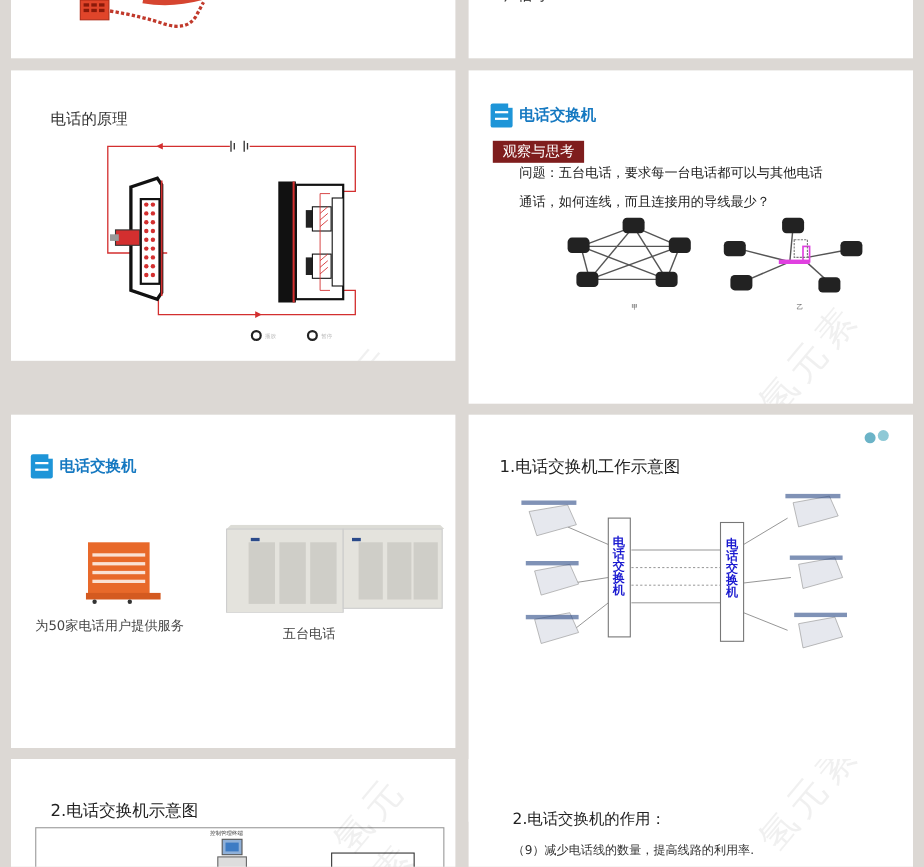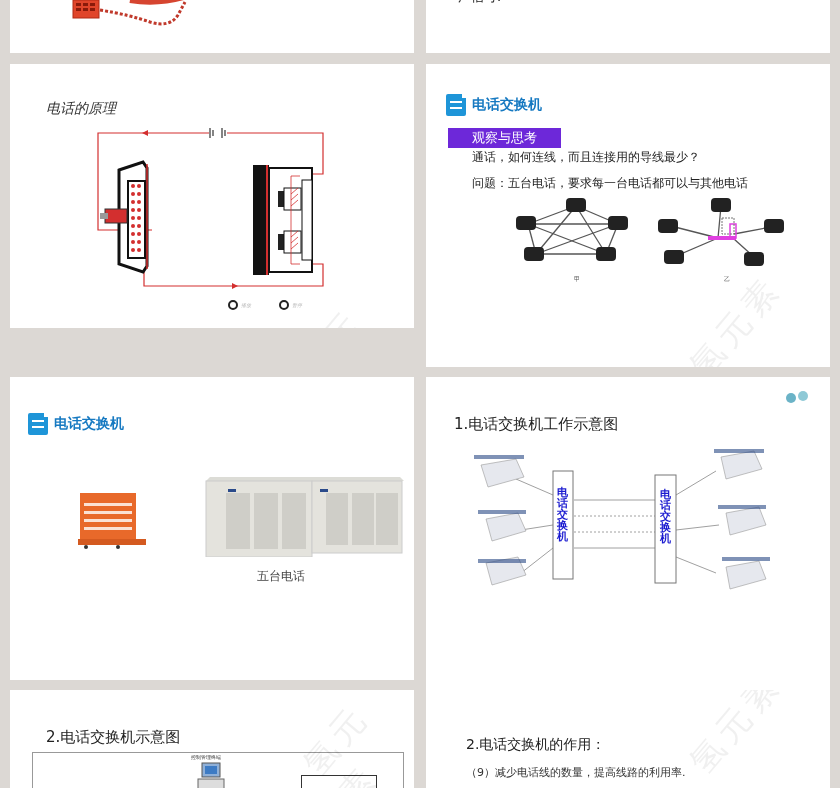--- a/index.html
+++ b/index.html
@@ -7,21 +7,21 @@
     width:840px; height:788px; overflow:hidden; position:relative;
     background:#dcd8d4;
     font-family:"DejaVu Sans", "Liberation Sans", sans-serif;
     color:#333;
   }
   .slide {
     position:absolute; background:#fff; overflow:hidden;
   }
   #s1 { left:10px; top:-10px; width:404px; height:63px; }
   #s2 { left:426px; top:-10px; width:404px; height:63px; }
-  #s3 { left:10px; top:64px; width:404px; height:264px;font-style:italic; }
+  #s3 { left:10px; top:64px; width:404px; height:264px; }
   #s4 { left:426px; top:64px; width:404px; height:303px; }
   #s5 { left:10px; top:377px; width:404px; height:303px; }
   #s6 { left:426px; top:377px; width:404px; height:370px; }
   #s7 { left:10px; top:690px; width:404px; height:110px; }
   #s8 { left:426px; top:690px; width:404px; height:110px; }
 
   .watermark {
     position:absolute; color:rgba(0,0,0,0.06); font-size:34px;
     transform:rotate(-50deg); letter-spacing:6px; pointer-events:none;
   }
@@ -31,21 +31,21 @@
   .sec-head { position:absolute; display:flex; align-items:center; }
   .sec-badge {
     width:20px; height:22px; background:#1e95d8; border-radius:2px; position:relative;
   }
   .sec-badge::before { content:""; position:absolute; left:4px; right:4px; top:7px; height:2px; background:#fff; }
   .sec-badge::after { content:""; position:absolute; left:4px; right:4px; top:13px; height:2px; background:#fff; }
   .sec-badge .notch { position:absolute; right:-2px; top:-2px; width:6px; height:6px; background:#fff; }
   .sec-text { margin-left:6px; font-size:14px; font-weight:bold; color:#1679c1; }
 
   .tag {
-    position:absolute; background:#6d28d9; color:#fff; font-size:13px; padding:1px 24px;
+    position:absolute; background:#7f1d1d; color:#fff; font-size:13px; padding:1px 9px;
   }
   .q-text { position:absolute; font-size:12px; line-height:26px; color:#222; }
   .caption { position:absolute; font-size:12px; line-height:24px; color:#444; }
 </style>
 </head>
 <body>
 
 <div class="slide" id="s1">
   <svg width="404" height="63" style="position:absolute;left:0;top:0">
     <rect x="63" y="10" width="26" height="18" fill="#e0452a" stroke="#b02a15"></rect>
@@ -138,22 +138,22 @@
 
 <div class="slide" id="s4">
   <div class="sec-head" style="left:20px;top:30px">
     <div class="sec-badge">
         <span class="notch"></span>
       </div>
     <span class="sec-text">电话交换机</span>
   </div>
   <div class="tag" style="left:22px;top:64px">观察与思考</div>
   <div class="q-text" style="left:46px;top:80px">
+    <div>问题：五台电话，要求每一台电话都可以与其他电话</div>
     <div>通话，如何连线，而且连接用的导线最少？</div>
-    <div>问题：五台电话，要求每一台电话都可以与其他电话</div>
   </div>
   <svg width="404" height="100" style="position:absolute;left:60px;top:130px">
     <g stroke="#555" stroke-width="1.3">
       <line x1="90" y1="12" x2="42" y2="30"></line>
         <line x1="90" y1="12" x2="132" y2="30"></line>
       <line x1="90" y1="12" x2="50" y2="60"></line>
         <line x1="90" y1="12" x2="120" y2="60"></line>
       <line x1="42" y1="30" x2="132" y2="30"></line>
         <line x1="42" y1="30" x2="50" y2="60"></line>
       <line x1="42" y1="30" x2="120" y2="60"></line>
@@ -219,20 +219,21 @@
         <rect x="50" y="16" width="24" height="56"></rect>
         <rect x="78" y="16" width="24" height="56"></rect>
       <rect x="122" y="16" width="22" height="52"></rect>
         <rect x="148" y="16" width="22" height="52"></rect>
         <rect x="172" y="16" width="22" height="52"></rect>
     </g>
     <rect x="24" y="12" width="8" height="3" fill="#2a4a8a"></rect>
       <rect x="116" y="12" width="8" height="3" fill="#2a4a8a"></rect>
   </svg>
   <div class="caption" style="left:22px;top:180px">
+    <div>为50家电话用户提供服务</div>
   </div>
   <div class="caption" style="left:247px;top:187px">五台电话</div>
 </div>
 
 <div class="slide" id="s6">
   <span style="position:absolute;left:360px;top:12px;width:24px;height:16px;">
     <span style="position:absolute;left:0;top:4px;width:10px;height:10px;border-radius:50%;background:#6bb3c7"></span>
     <span style="position:absolute;left:12px;top:2px;width:10px;height:10px;border-radius:50%;background:#8fc9d6"></span>
   </span>
   <div class="big-title" style="left:28px;top:38px">1.电话交换机工作示意图</div>

